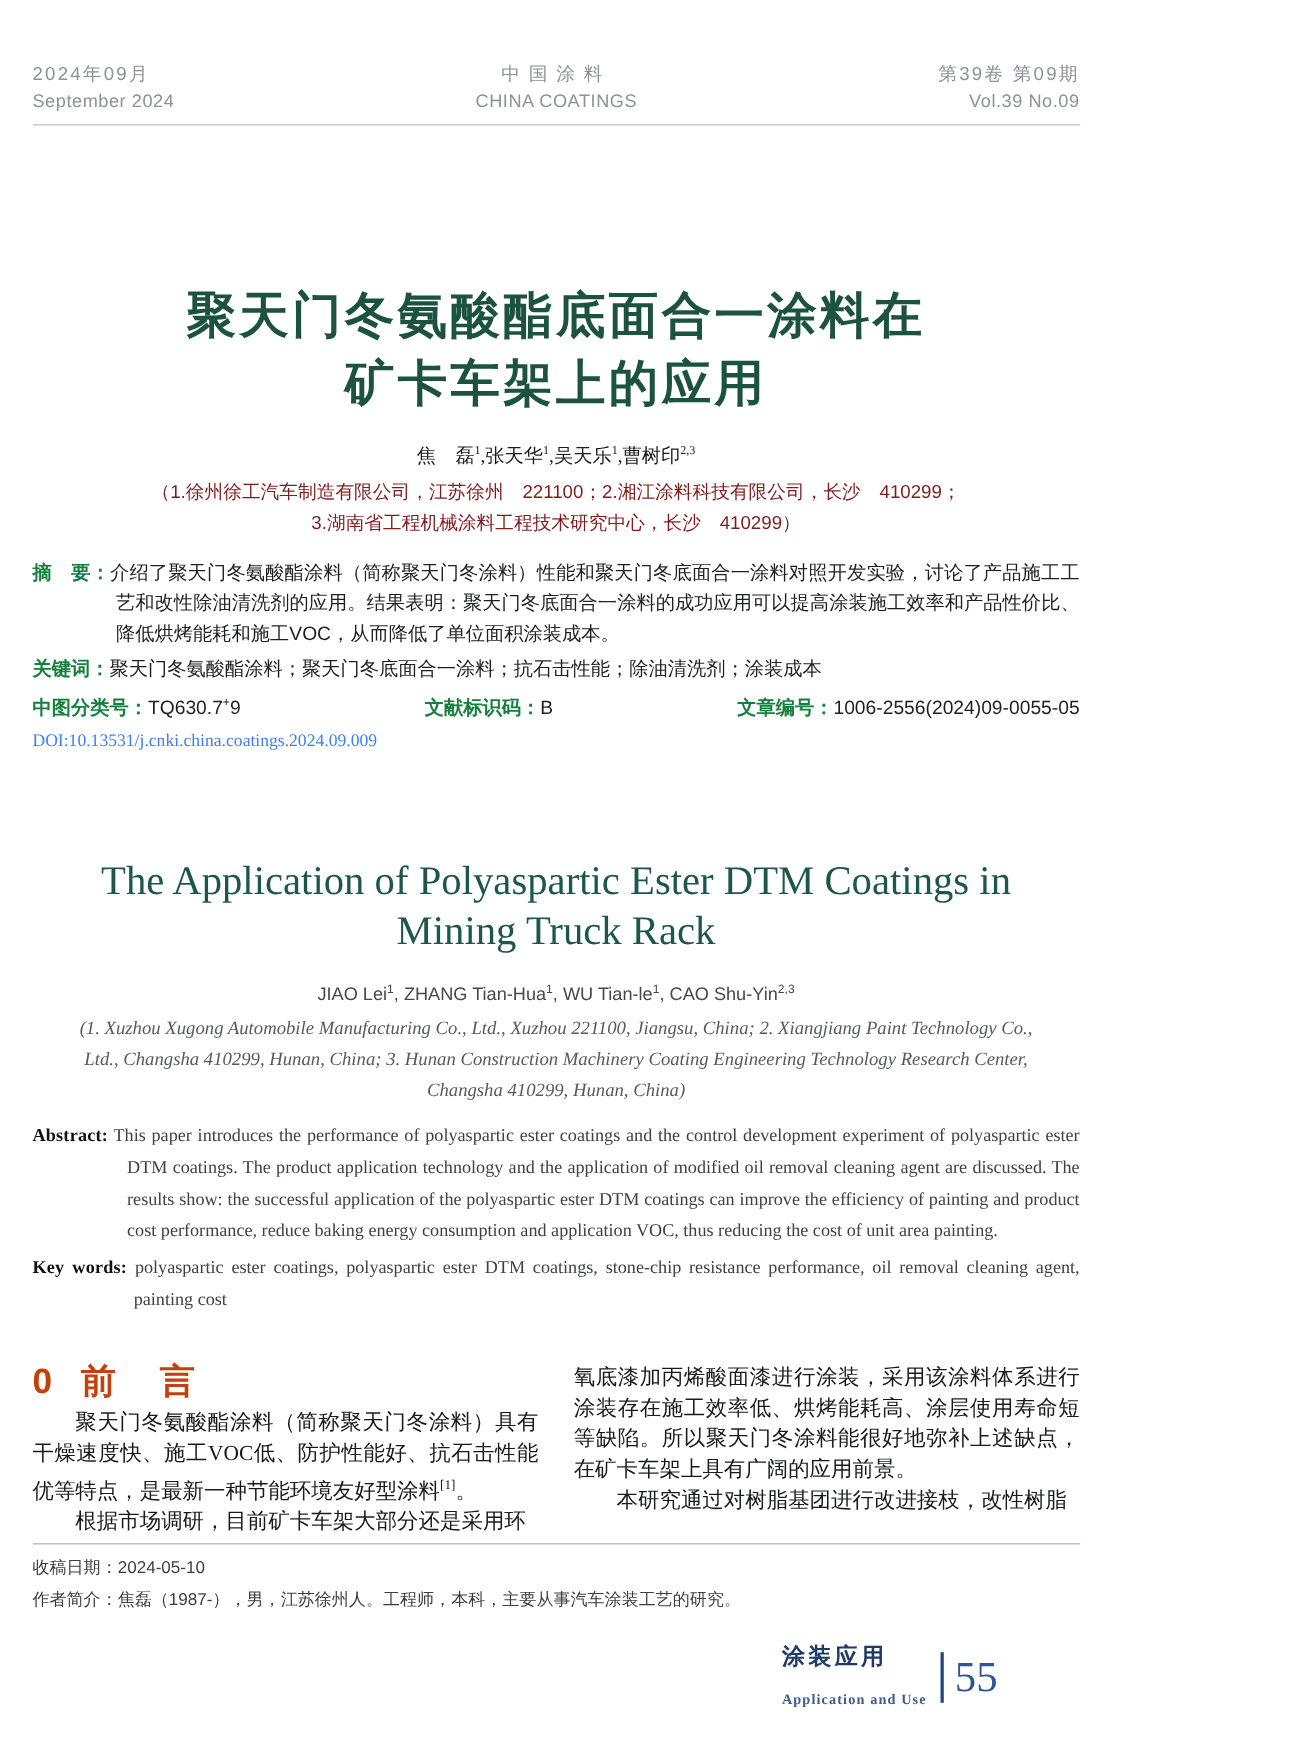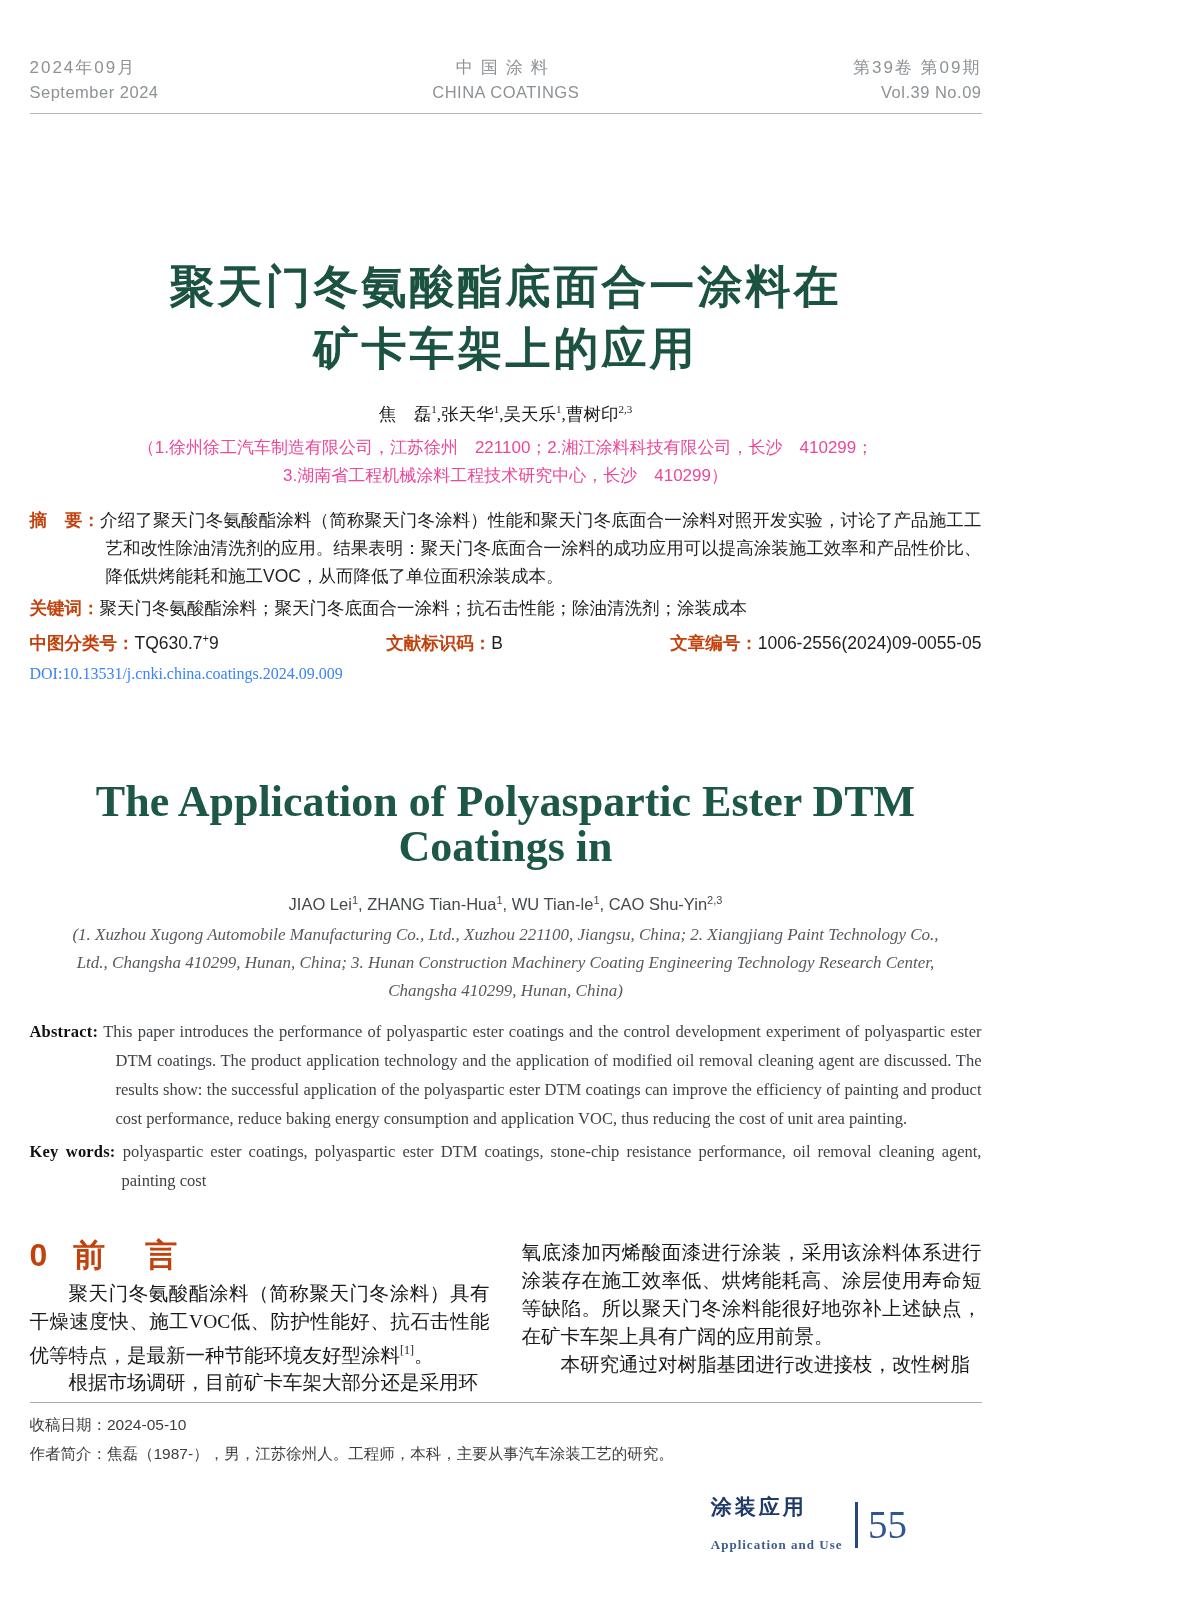--- a/index.html
+++ b/index.html
@@ -16,35 +16,35 @@
   .jheader .cn{letter-spacing:2px;}
   .jheader .c .cn{letter-spacing:8px;}
   .jheader .en{font-size:16.5px;letter-spacing:0.5px;}
 
   
   .title-cn{margin-top:142px;text-align:center;color:#1c5240;font-weight:900;
             font-size:45px;line-height:62px;letter-spacing:3px;}
   .authors-cn{margin-top:22px;text-align:center;font-size:17.5px;color:#1b1b1b;
               font-family:"Liberation Serif","DejaVu Serif",serif;}
   .authors-cn sup,.authors-en sup{font-size:11px;}
-  .affil-cn{margin-top:8px;text-align:center;font-size:17px;line-height:28px;color:#ec4899;}
+  .affil-cn{margin-top:8px;text-align:center;font-size:17px;line-height:28px;color:#7f1d1d;}
 
   
   .abs-cn{margin-top:16px;font-size:17.5px;line-height:28px;color:#1e1f20;
           text-align:justify;padding-left:76px;text-indent:-76px;}
-  .abs-cn .lab,.kw-cn .lab,.clc-row .lab{font-weight:bold;color:#c2410c;}
+  .abs-cn .lab,.kw-cn .lab,.clc-row .lab{font-weight:bold;color:#15803d;}
   .kw-cn{margin-top:6px;font-size:17.5px;color:#1e1f20;}
   .clc-row{margin-top:11px;display:flex;justify-content:space-between;font-size:17.5px;color:#1e1f20;}
   .clc-row sup{font-size:11px;}
   .doi{margin-top:10px;font-size:16px;color:#3b82f6;
        font-family:"Liberation Serif","DejaVu Serif",serif;}
 
   
-  .title-en{margin-top:96px;text-align:center;color:#1d5747;font-weight:bold;
-            font-size:44px;line-height:45px;
+  .title-en{margin-top:96px;text-align:center;color:#1d5747;font-weight:normal;
+            font-size:37px;line-height:45px;
             font-family:"Liberation Serif","DejaVu Serif",serif;}
   .authors-en{margin-top:24px;text-align:center;font-size:16.5px;color:#45494c;}
   .affil-en{margin-top:7px;text-align:center;font-size:17px;line-height:28px;color:#565a5e;
             font-style:italic;font-family:"Liberation Serif","DejaVu Serif",serif;}
   .abs-en{margin-top:12px;font-size:16.5px;line-height:29px;color:#3e4246;text-align:justify;
           font-family:"Liberation Serif","DejaVu Serif",serif;
           padding-left:86px;text-indent:-86px;}
   .abs-en .lab,.kw-en .lab{font-weight:bold;color:#101010;letter-spacing:0.2px;}
   .kw-en{margin-top:4px;font-size:16.5px;line-height:29px;color:#3e4246;text-align:justify;
          font-family:"Liberation Serif","DejaVu Serif",serif;
@@ -121,20 +121,21 @@
     <div class="clc-row">
       <span><span class="lab">中图分类号：</span><span>TQ630.7</span><sup>+</sup><span>9</span></span>
       <span><span class="lab">文献标识码：</span><span>B</span></span>
       <span><span class="lab">文章编号：</span><span>1006-2556(2024)09-0055-05</span></span>
     </div>
 
     <div class="doi">DOI:10.13531/j.cnki.china.coatings.2024.09.009</div>
 
     <div class="title-en">
       <div>The Application of Polyaspartic Ester DTM Coatings in</div>
+      <div>Mining Truck Rack</div>
     </div>
 
     <div class="authors-en">
       <span><span>JIAO Lei</span><sup>1</sup><span>, </span></span><span><span>ZHANG Tian-Hua</span><sup>1</sup><span>, </span></span><span><span>WU Tian-le</span><sup>1</sup><span>, </span></span><span><span>CAO Shu-Yin</span><sup>2,3</sup><span></span></span>
     </div>
 
     <div class="affil-en">
       <div>(1. Xuzhou Xugong Automobile Manufacturing Co., Ltd., Xuzhou 221100, Jiangsu, China; 2. Xiangjiang Paint Technology Co.,</div>
       <div>Ltd., Changsha 410299, Hunan, China; 3. Hunan Construction Machinery Coating Engineering Technology Research Center,</div>
       <div>Changsha 410299, Hunan, China)</div>

